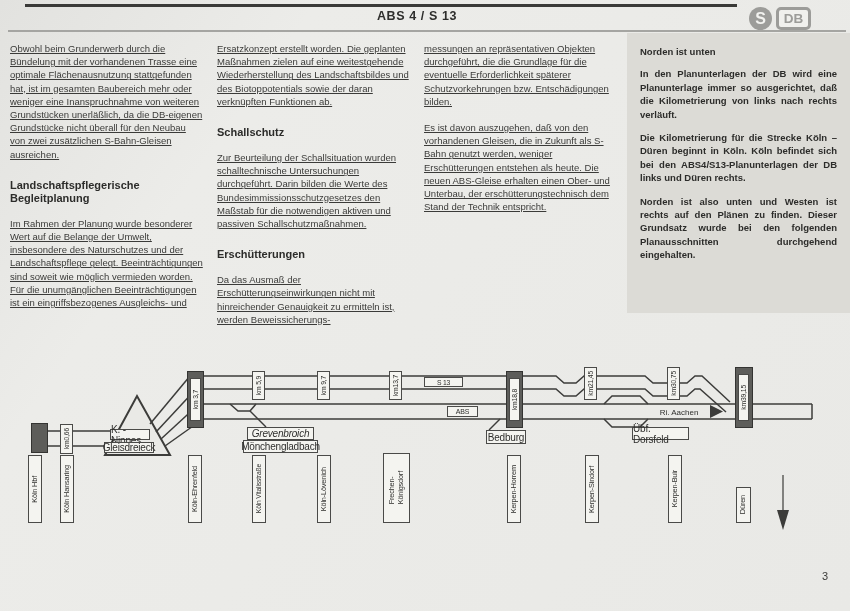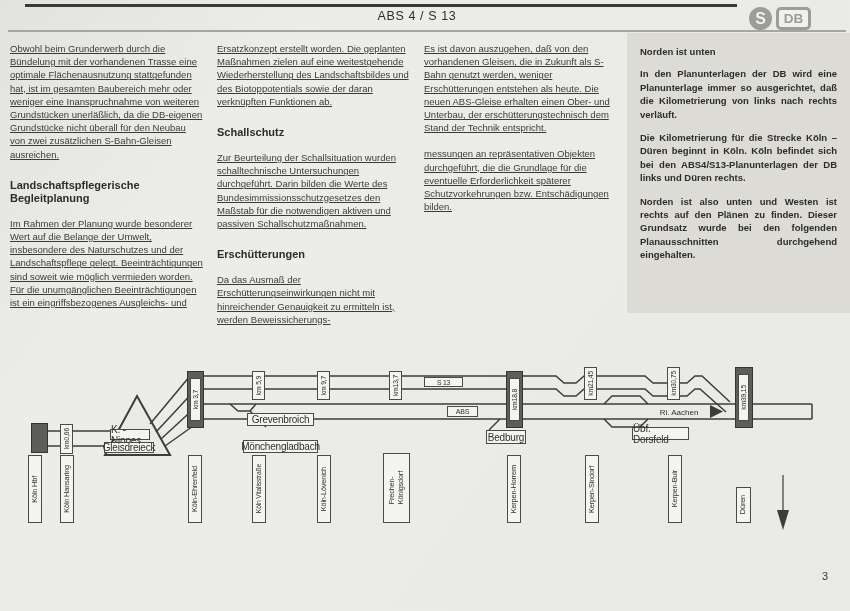--- a/index.html
+++ b/index.html
@@ -5,21 +5,21 @@
   html,body { margin:0; padding:0; background:#c9c9c6; }
   .page {
     position:relative; width:850px; height:611px; overflow:hidden;
     background:linear-gradient(125deg,#e2e2df 0%,#ecece9 25%,#e9e9e6 100%);
     font-family:"Liberation Sans", sans-serif; color:#3b3b39;
   }
   
   .rule-top { position:absolute; left:25px; top:4px; width:712px; height:3px; background:#3a3a38; }
   .rule-header { position:absolute; left:8px; top:30px; width:838px; height:2px; background:#a5a5a2; }
   .doc-title { position:absolute; left:0; right:16px; top:9px; text-align:center;
-    font-size:12.5px; font-weight:normal; letter-spacing:.6px; color:#2e2e2c; }
+    font-size:12.5px; font-weight:bold; letter-spacing:.6px; color:#2e2e2c; }
   .logo-s { position:absolute; left:749px; top:7px; width:23px; height:23px; border-radius:50%;
     background:#9c9c99; color:#f2f2ef; font-weight:bold; font-size:16px;
     display:flex; align-items:center; justify-content:center; }
   .logo-db { position:absolute; left:776px; top:7px; width:35px; height:23px; box-sizing:border-box;
     border:3px solid #9c9c99; border-radius:5px; color:#9c9c99; font-weight:bold; font-size:13.5px;
     display:flex; align-items:center; justify-content:center; background:#f0f0ed; }
   
   .col { position:absolute; top:42px; font-size:9.5px; line-height:13.2px; }
   .col p { margin:0 0 13px;text-decoration:underline; }
   .col h3 { font-size:11px; line-height:13px; margin:18px 0 12px; color:#2c2c2a; }
@@ -62,22 +62,22 @@
 
   <div class="col col-2">
     <p>Ersatzkonzept erstellt worden. Die geplanten Maßnahmen zielen auf eine weitestgehende Wiederherstellung des Landschaftsbildes und des Biotoppotentials sowie der daran verknüpften Funktionen ab.</p>
     <h3>Schallschutz</h3>
     <p>Zur Beurteilung der Schallsituation wurden schalltechnische Untersuchungen durchgeführt. Darin bilden die Werte des Bundesimmissionsschutzgesetzes den Maßstab für die notwendigen aktiven und passiven Schallschutzmaßnahmen.</p>
     <h3>Erschütterungen</h3>
     <p>Da das Ausmaß der Erschütterungseinwirkungen nicht mit hinreichender Genauigkeit zu ermitteln ist, werden Beweissicherungs-</p>
   </div>
 
   <div class="col col-3">
+    <p>messungen an repräsentativen Objekten durchgeführt, die die Grundlage für die eventuelle Erforderlichkeit späterer Schutzvorkehrungen bzw. Entschädigungen bilden.</p>
     <p>Es ist davon auszugehen, daß von den vorhandenen Gleisen, die in Zukunft als S-Bahn genutzt werden, weniger Erschütterungen entstehen als heute. Die neuen ABS-Gleise erhalten einen Ober- und Unterbau, der erschütterungstechnisch dem Stand der Technik entspricht.</p>
-    <p>messungen an repräsentativen Objekten durchgeführt, die die Grundlage für die eventuelle Erforderlichkeit späterer Schutzvorkehrungen bzw. Entschädigungen bilden.</p>
   </div>
 
   <div class="panel-right">
     <div class="col-4">
       <h3>Norden ist unten</h3>
       <p>In den Planunterlagen der DB wird eine Planunterlage immer so ausgerichtet, daß die Kilometrierung von links nach rechts verläuft.</p>
       <p>Die Kilometrierung für die Strecke Köln – Düren beginnt in Köln. Köln befindet sich bei den ABS4/S13-Planunterlagen der DB links und Düren rechts.</p>
       <p>Norden ist also unten und Westen ist rechts auf den Plänen zu finden. Dieser Grundsatz wurde bei den folgenden Planausschnitten durchgehend eingehalten.</p>
     </div>
   </div>
@@ -161,21 +161,21 @@
     <span>Ri. Aachen</span>
     </div>
 
   <div class="whitebox maplabel" style="left:110px;top:429px;width:40px;height:11px;">
     <span>K. -Nippes</span>
     </div>
   <div class="whitebox maplabel" style="left:104px;top:442px;width:50px;height:11px;">
     <span>Gleisdreieck</span>
     </div>
 
-  <div class="whitebox maplabel" style="left:247px;top:413px;width:67px;height:13px;">
+  <div class="whitebox maplabel" style="left:247px;top:427px;width:67px;height:13px;font-style:italic;">
     <span>Grevenbroich</span>
     </div>
   <div class="whitebox maplabel" style="left:243px;top:440px;width:75px;height:13px;">
     <span>Mönchengladbach</span>
     </div>
   <div class="whitebox maplabel" style="left:486px;top:430px;width:40px;height:14px;font-size:10px;">
     <span>Bedburg</span>
     </div>
   <div class="whitebox maplabel" style="left:632px;top:427px;width:57px;height:13px;">
     <span>Übf. Dorsfeld</span>

